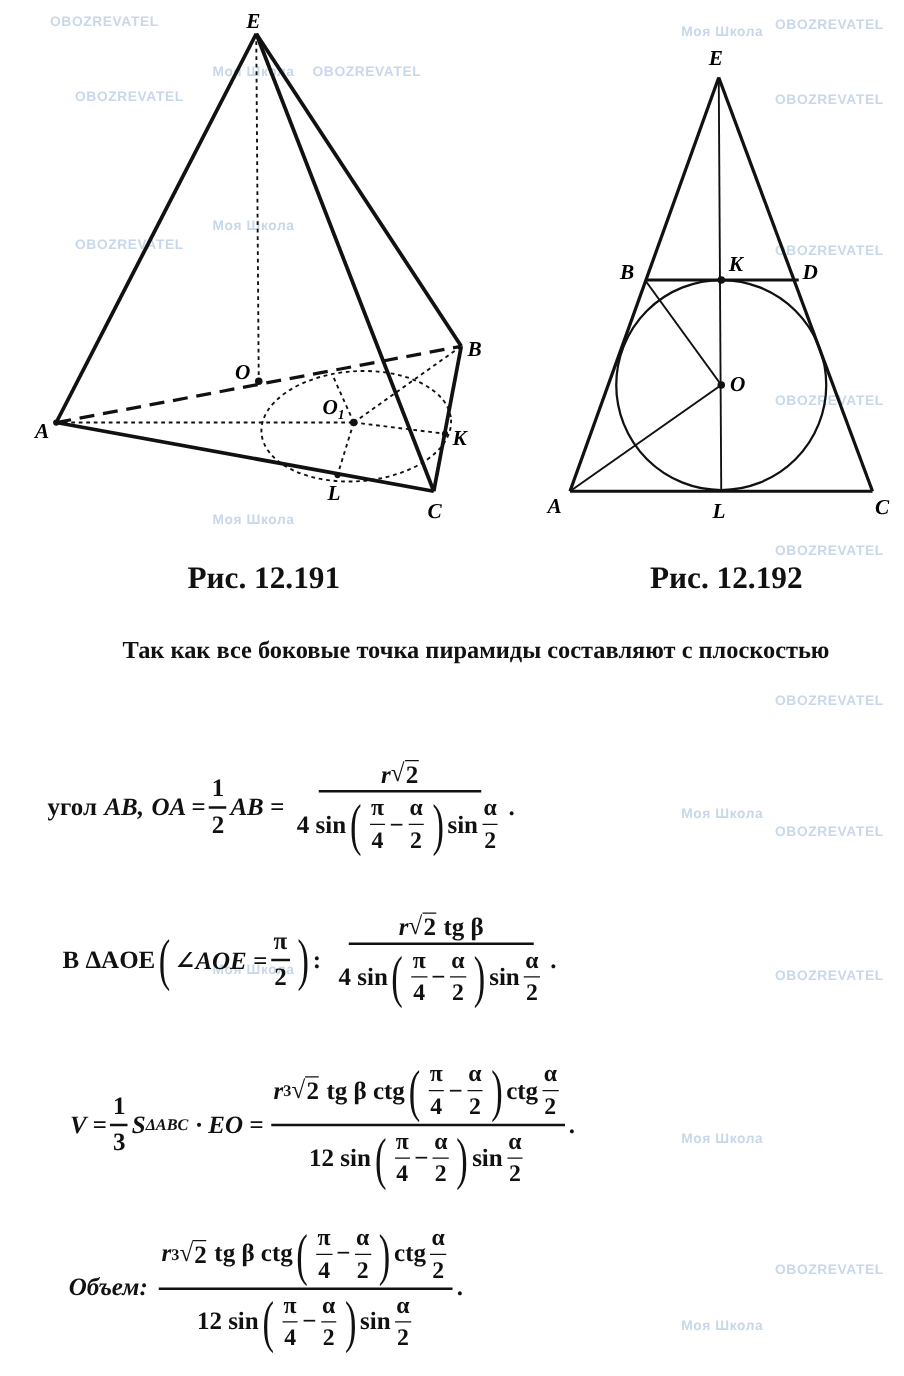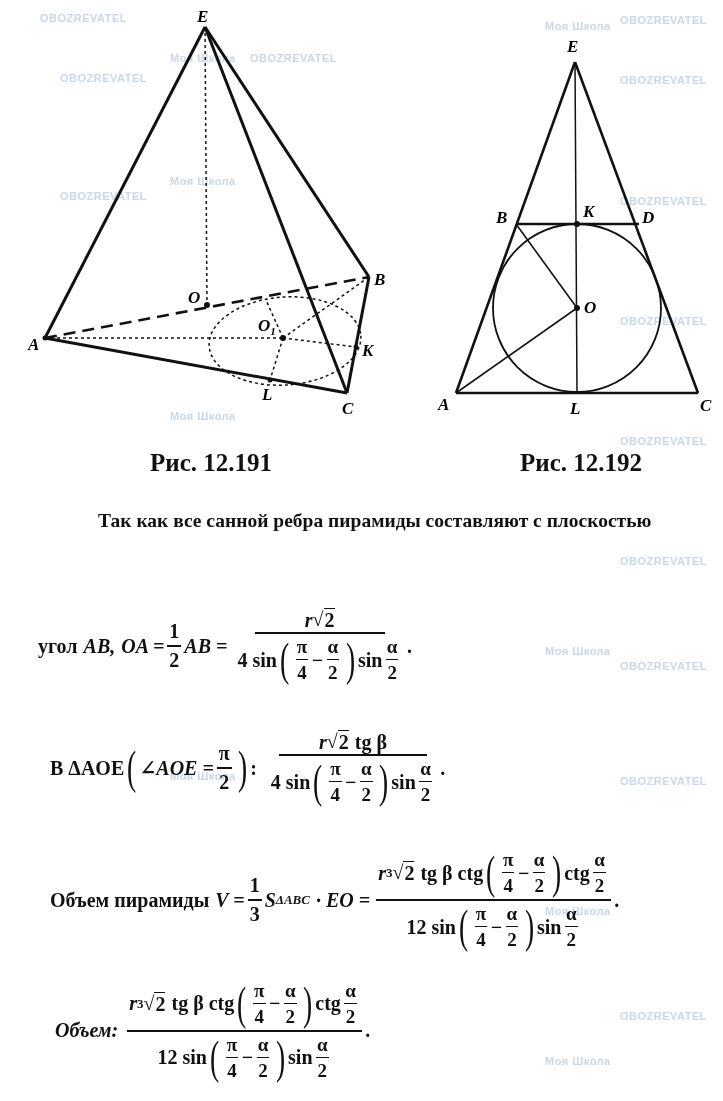--- a/index.html
+++ b/index.html
@@ -110,21 +110,21 @@
   <text class="lbl" x="584" y="313">O</text>
   <text class="lbl" x="438" y="410">A</text>
   <text class="lbl" x="570" y="414">L</text>
   <text class="lbl" x="700" y="411">C</text>
 </svg>
 
 <div class="caption" style="left:150px;top:449px;">Рис. 12.191</div>
 <div class="caption" style="left:520px;top:449px;">Рис. 12.192</div>
 
 <div class="para" style="top:505px;">
-  <div class="indent">Так как все санной ребра пирамиды составляют с плоскостью</div>
+  <div class="indent">Так как все боковые точка пирамиды составляют с плоскостью</div>
 </div>
 
 <div class="math" style="left:38px;top:600px;height:92px;">
   <span>угол</span>
     <span class="gap"></span>
   <span class="it">AB,</span>
     <span class="gap"></span>
   <span class="it">OA =</span>
   <span class="frac">
       <span class="num">1</span>
@@ -194,21 +194,20 @@
       <span class="frac small">
           <span class="num">α</span>
           <span class="den">2</span>
         </span>
     </span>
   </span>
   <span>.</span>
 </div>
 
 <div class="math" style="left:50px;top:840px;height:120px;">
-  <span>Объем пирамиды</span>
     <span class="gap"></span>
   <span class="it">V =</span>
   <span class="frac">
       <span class="num">1</span>
       <span class="den">3</span>
     </span>
   <span class="it">S</span>
     <span class="sub it">ΔABC</span>
   <span class="gap"></span>
     <span class="it">· EO =</span>

